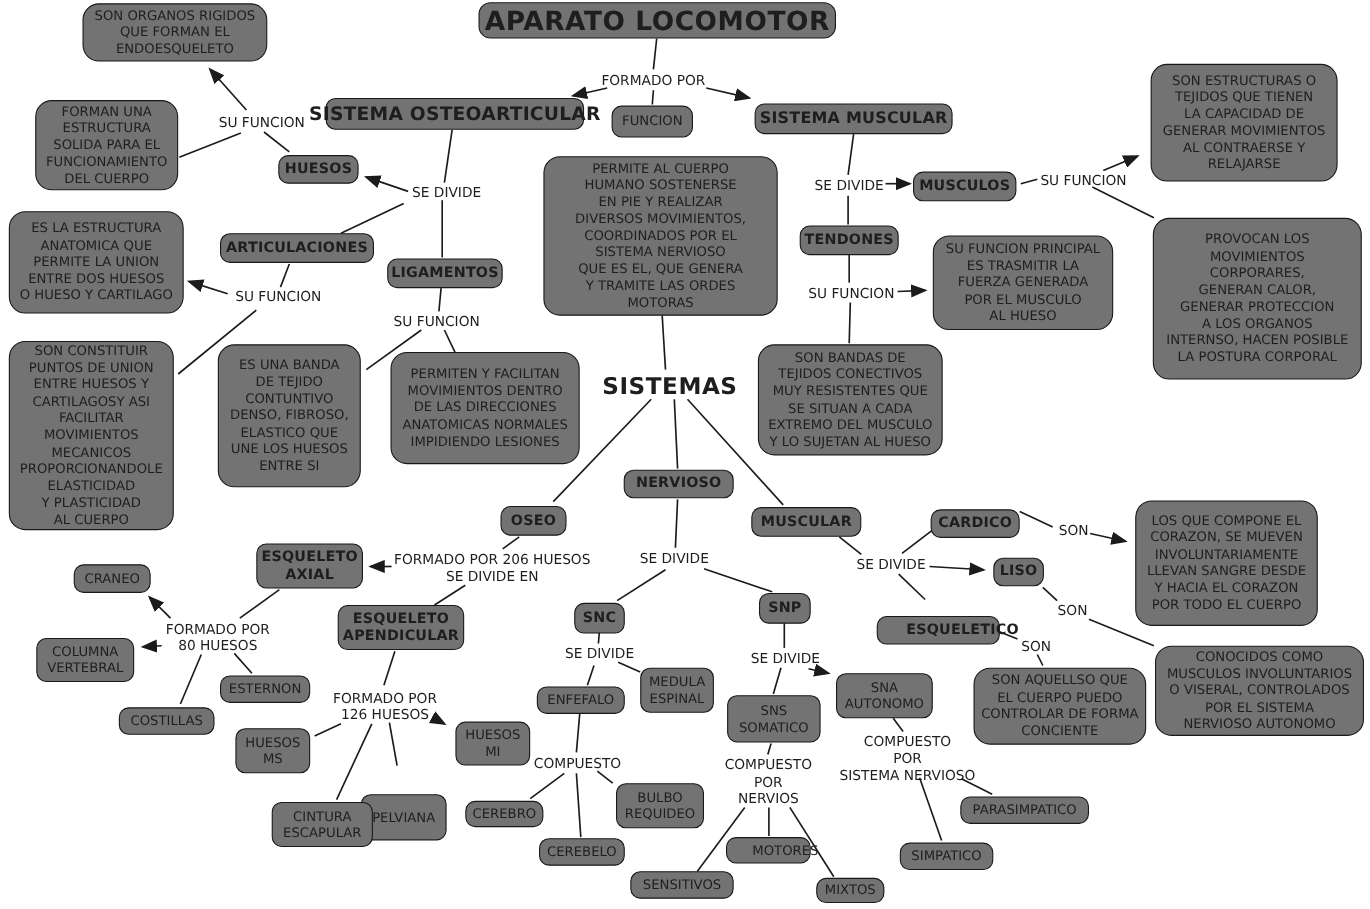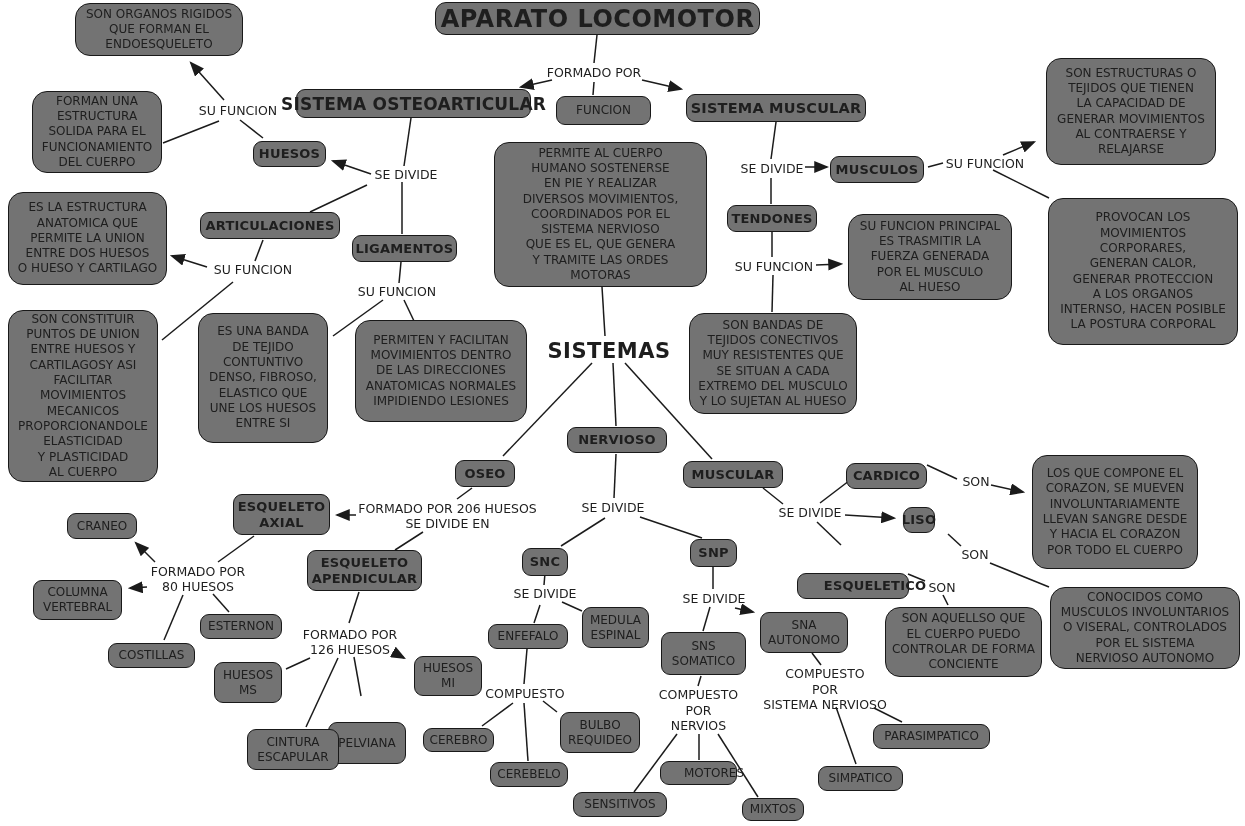--- a/index.html
+++ b/index.html
@@ -99,21 +99,21 @@
       <line x1="990" y1="563" x2="1049" y2="587" stroke="#1b1b1b" stroke-width="1.5"></line>
       <line x1="908" y1="574" x2="925" y2="581" stroke="#1b1b1b" stroke-width="1.5"></line>
       <line x1="943" y1="595" x2="948" y2="605" stroke="#1b1b1b" stroke-width="1.5"></line>
     </svg>
 <div class="node title" style="left: 435px; top: 2px; width: 325px; height: 33px;">APARATO LOCOMOTOR</div>
     <div class="node big" style="left: 75px; top: 3px; width: 168px; height: 53px;">SON ORGANOS RIGIDOS
 QUE FORMAN EL
 ENDOESQUELETO</div>
     <div class="node label" style="left: 548px; top: 64px; width: 92px; height: 17px;">FORMADO POR</div>
     <div class="node boxb" style="left: 296px; top: 89px; width: 235px; height: 29px; font-size: 17px;">SISTEMA OSTEOARTICULAR</div>
-    <div class="node box" style="left: 556px; top: 96px; width: 95px; height: 29px;">FUNCION</div>
+    <div class="node box" style="left: 556px; top: 96px; width: 74px; height: 29px;">FUNCION</div>
     <div class="node boxb" style="left: 686px; top: 94px; width: 180px; height: 28px; font-size: 14.5px;">SISTEMA MUSCULAR</div>
     <div class="node big" style="left: 1046px; top: 58px; width: 170px; height: 107px;">SON ESTRUCTURAS O
 TEJIDOS QUE TIENEN
 LA CAPACIDAD DE
 GENERAR MOVIMIENTOS
 AL CONTRAERSE Y
 RELAJARSE</div>
     <div class="node big" style="left: 32px; top: 91px; width: 130px; height: 82px;">FORMAN UNA
 ESTRUCTURA
 SOLIDA PARA EL
@@ -185,40 +185,40 @@
     <div class="node big" style="left: 689px; top: 313px; width: 168px; height: 101px;">SON BANDAS DE
 TEJIDOS CONECTIVOS
 MUY RESISTENTES QUE
 SE SITUAN A CADA
 EXTREMO DEL MUSCULO
 Y LO SUJETAN AL HUESO</div>
     <div class="node boxb" style="left: 567px; top: 427px; width: 100px; height: 26px;">NERVIOSO</div>
     <div class="node boxb" style="left: 455px; top: 460px; width: 60px; height: 27px;">OSEO</div>
     <div class="node boxb" style="left: 683px; top: 461px; width: 100px; height: 27px;">MUSCULAR</div>
     <div class="node boxb" style="left: 846px; top: 441px; width: 81px; height: 26px; margin-top: 22px;">CARDICO</div>
-    <div class="node boxb" style="left: 903px; top: 507px; width: 32px; height: 26px;">LISO</div>
+    <div class="node boxb" style="left: 903px; top: 507px; width: 46px; height: 26px;">LISO</div>
     <div class="node big" style="left: 1032px; top: 455px; width: 166px; height: 114px;">LOS QUE COMPONE EL
 CORAZON, SE MUEVEN
 INVOLUNTARIAMENTE
 LLEVAN SANGRE DESDE
 Y HACIA EL CORAZON
 POR TODO EL CUERPO</div>
     <div class="node label" style="left: 355px; top: 500px; width: 185px; height: 32px;">FORMADO POR 206 HUESOS
 SE DIVIDE EN</div>
     <div class="node label" style="left: 580px; top: 500px; width: 66px; height: 16px;">SE DIVIDE</div>
     <div class="node label" style="left: 777px; top: 505px; width: 66px; height: 16px;">SE DIVIDE</div>
     <div class="node boxb" style="left: 233px; top: 494px; width: 97px; height: 41px; font-size: 13px;">ESQUELETO
 AXIAL</div>
     <div class="node label" style="left: 960px; top: 474px; width: 32px; height: 15px;">SON</div>
     <div class="node box" style="left: 67px; top: 513px; width: 70px; height: 26px;">CRANEO</div>
     <div class="node boxb" style="left: 307px; top: 550px; width: 115px; height: 41px; font-size: 13px;">ESQUELETO
 APENDICULAR</div>
     <div class="node boxb" style="left: 522px; top: 548px; width: 46px; height: 28px;">SNC</div>
     <div class="node boxb" style="left: 690px; top: 539px; width: 47px; height: 28px;">SNP</div>
-    <div class="node boxb" style="left: 797px; top: 573px; width: 112px; height: 26px; padding-left: 48px;">ESQUELETICO</div>
+    <div class="node boxb" style="left: 797px; top: 560px; width: 112px; height: 26px; padding-left: 48px;">ESQUELETICO</div>
     <div class="node label" style="left: 959px; top: 547px; width: 32px; height: 15px;">SON</div>
     <div class="node label" style="left: 148px; top: 563px; width: 100px; height: 32px;">FORMADO POR
 80 HUESOS</div>
     <div class="node box" style="left: 33px; top: 580px; width: 89px; height: 40px;">COLUMNA
 VERTEBRAL</div>
     <div class="node label" style="left: 926px; top: 580px; width: 32px; height: 15px;">SON</div>
     <div class="node big" style="left: 885px; top: 607px; width: 157px; height: 70px;">SON AQUELLSO QUE
 EL CUERPO PUEDO
 CONTROLAR DE FORMA
 CONCIENTE</div>

